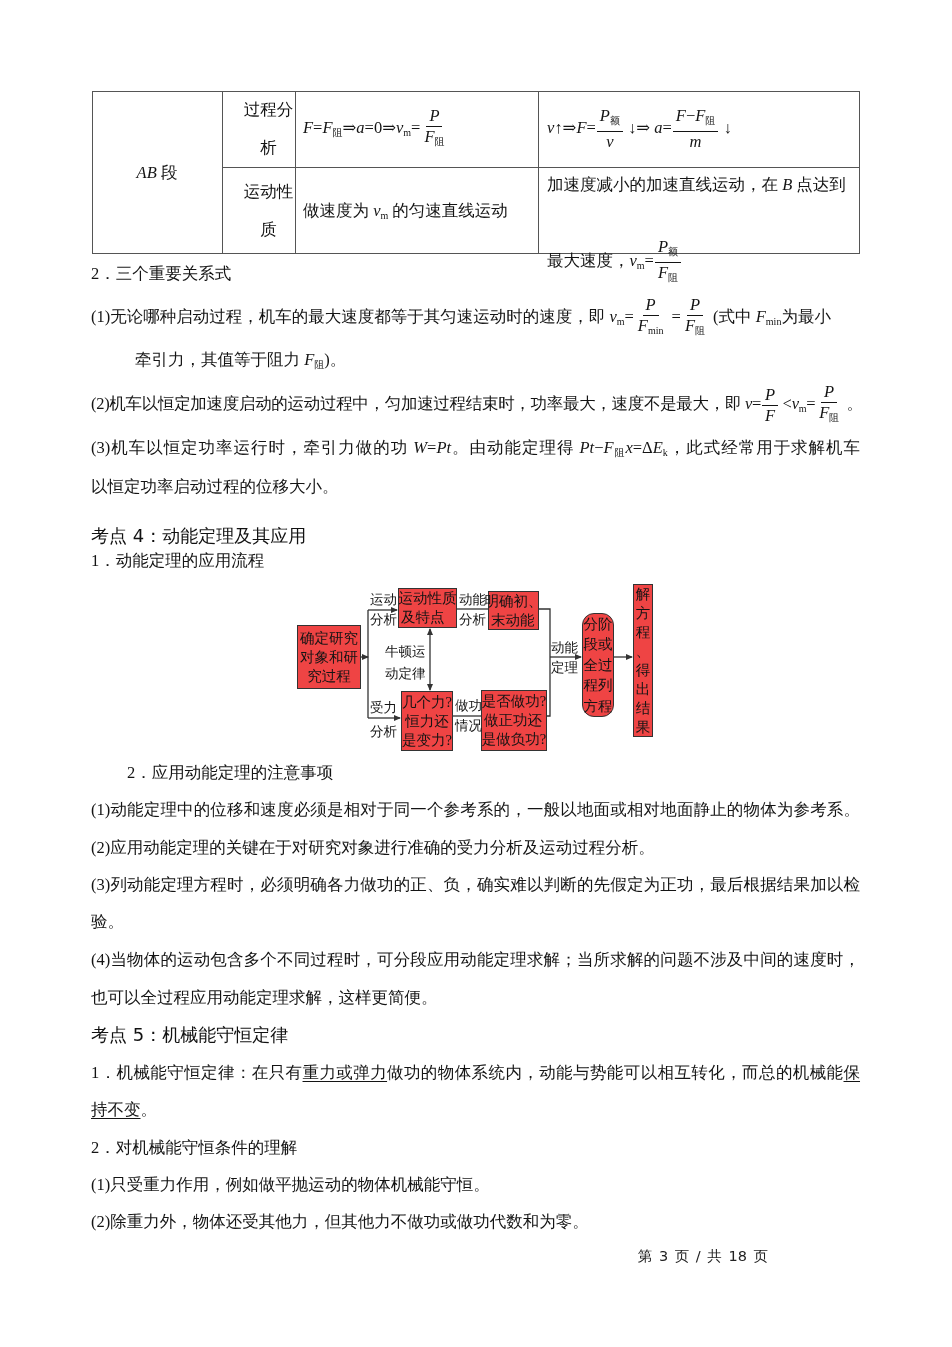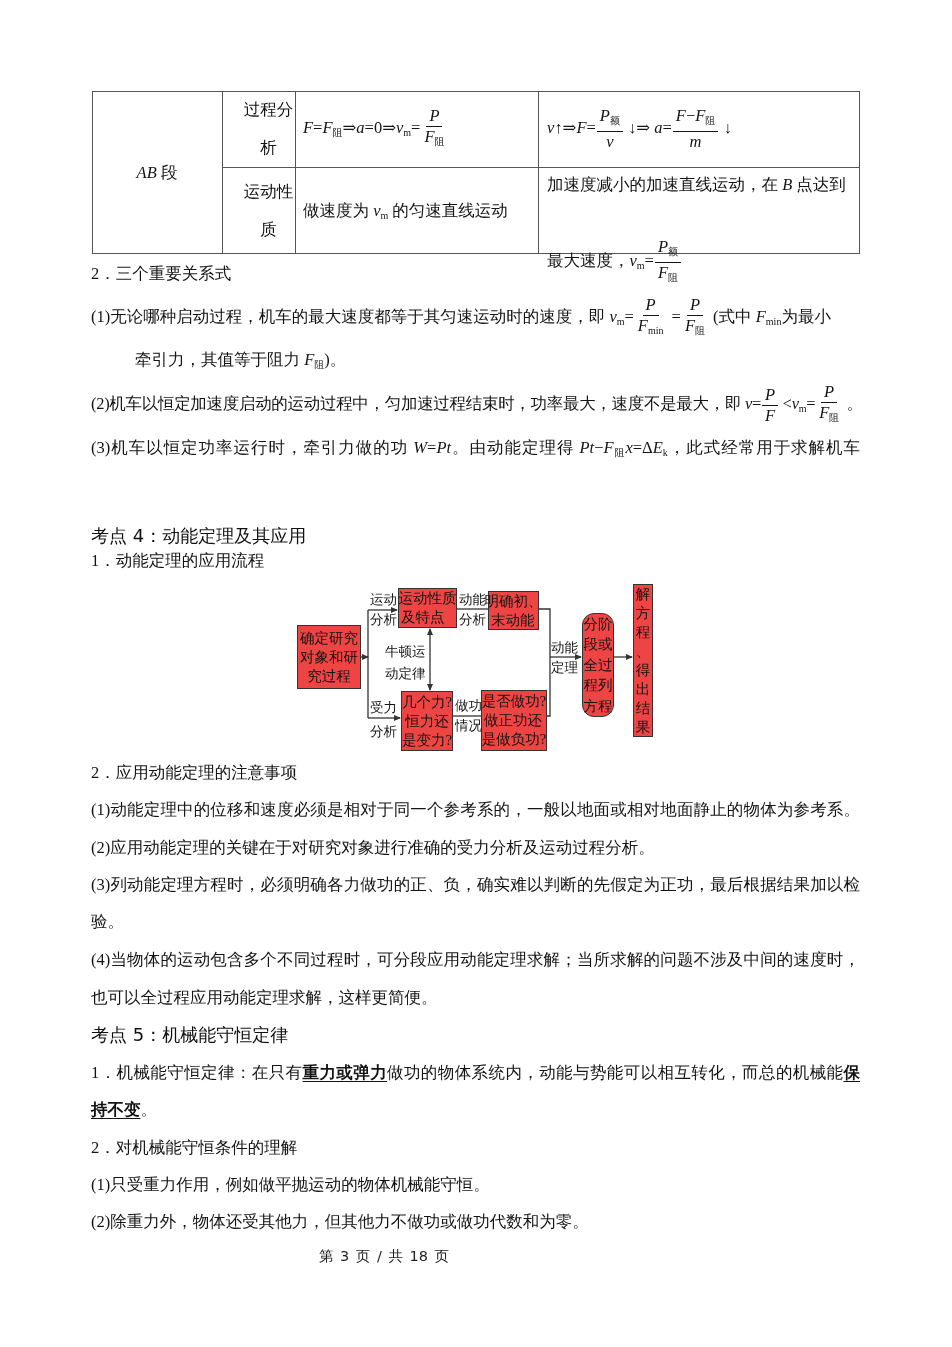--- a/index.html
+++ b/index.html
@@ -6,39 +6,39 @@
   #page { position:relative; width:952px; height:1347px; background:#ffffff; color:#141414;
           font-family:"Liberation Serif","DejaVu Serif",serif; font-size:16.5px; overflow:hidden; }
   .ln { position:absolute; left:91px; white-space:nowrap; line-height:22px; }
   .jf { width:769px; text-align:justify; text-align-last:justify; }
   .i { font-style:italic; }
   .sb { font-size:10px; vertical-align:-3px; font-style:normal; }
   .fr { display:inline-flex; flex-direction:column; align-items:center; vertical-align:middle; line-height:18px; margin:0 1px; }
   .fr .n { border-bottom:1px solid #141414; padding:0 3px 1px; }
   .fr .d { padding:1px 3px 0; }
   .hd { position:absolute; left:91px; white-space:nowrap; font-family:"DejaVu Sans","Liberation Sans",sans-serif; font-size:18px; line-height:24px; color:#111; }
-  .ul { text-decoration:underline; text-underline-offset:3px;font-weight:bold; }
+  .ul { text-decoration:underline; text-underline-offset:3px; }
 
   
   .cell { position:absolute; box-sizing:border-box; }
   .tb-outer { position:absolute; left:92px; top:91px; width:768px; height:163px; border:1px solid #555; box-sizing:border-box; }
   .vline { position:absolute; width:1px; background:#555; }
   .hline { position:absolute; height:1px; background:#555; }
   .cc { display:flex; align-items:center; justify-content:center; text-align:center; }
   .lbl { display:flex; flex-direction:column; justify-content:center; align-items:center; line-height:38px;padding-left:20px; }
   .fcell { display:flex; align-items:center; white-space:nowrap; }
 
   
   #flow { position:absolute; left:290px; top:578px; width:380px; height:175px; font-size:14.5px; }
   #flow svg { position:absolute; left:0; top:0; }
   .box { position:absolute; box-sizing:border-box; border:1.5px solid #333; display:flex; flex-direction:column; justify-content:center; align-items:center; background:#ef4444; }
   .box span { display:block; white-space:nowrap; line-height:19px; }
   .elab { position:absolute; font-size:13.5px; line-height:20px; white-space:nowrap; }
   .elab span { display:block; }
-  .footer { position:absolute; left:0; width:768px; top:1247px; text-align:center; font-family:"DejaVu Sans","Liberation Sans",sans-serif; font-size:14.5px; color:#222; word-spacing:2px; }
+  .footer { position:absolute; left:0; width:768px; top:1247px; text-align:right; font-family:"DejaVu Sans","Liberation Sans",sans-serif; font-size:14.5px; color:#222; word-spacing:2px; }
 </style>
 </head>
 <body>
 
 <div id="page">
 
   <div>
     <div class="tb-outer"></div>
     <div class="vline" style="left:222px;top:91px;height:163px;"></div>
     <div class="vline" style="left:295px;top:91px;height:163px;"></div>
@@ -89,20 +89,21 @@
   <div class="ln" style="top:263px;">2．三个重要关系式</div>
 
   <div class="ln" style="top:296px;white-space:pre;"><span>(1)无论哪种启动过程，机车的最大速度都等于其匀速运动时的速度，即 </span><span class="i">v</span><span class="sb">m</span><span>=</span><span class="fr"><span class="n"><span class="i">P</span></span><span class="d"><span class="i">F</span><span class="sb">min</span></span></span><span> =</span><span class="fr"><span class="n"><span class="i">P</span></span><span class="d"><span class="i">F</span><span class="sb">阻</span></span></span><span> (式中 </span><span class="i">F</span><span class="sb">min</span><span>为最小</span></div>
 
   <div class="ln" style="top:349px;white-space:pre;margin-left:44px;"><span>牵引力，其值等于阻力 </span><span class="i">F</span><span class="sb">阻</span><span>)。</span></div>
 
   <div class="ln" style="top:383px;white-space:pre;letter-spacing:-0.3px;"><span>(2)机车以恒定加速度启动的运动过程中，匀加速过程结束时，功率最大，速度不是最大，即 </span><span class="i">v</span><span>=</span><span class="fr"><span class="n"><span class="i">P</span></span><span class="d"><span class="i">F</span></span></span><span> &lt;</span><span class="i">v</span><span class="sb">m</span><span>=</span><span class="fr"><span class="n"><span class="i">P</span></span><span class="d"><span class="i">F</span><span class="sb">阻</span></span></span><span> 。</span></div>
 
   <div class="ln jf" style="top:437px;white-space:pre;"><span>(3)机车以恒定功率运行时，牵引力做的功 </span><span class="i">W</span><span>=</span><span class="i">Pt</span><span>。由动能定理得 </span><span class="i">Pt</span><span>−</span><span class="i">F</span><span class="sb">阻</span><span class="i">x</span><span>=Δ</span><span class="i">E</span><span class="sb">k</span><span>，此式经常用于求解机车</span></div>
 
+  <div class="ln" style="top:476px;">以恒定功率启动过程的位移大小。</div>
 
   <div class="hd" style="top:524px;">考点 4：动能定理及其应用</div>
   <div class="ln" style="top:550px;">1．动能定理的应用流程</div>
 
   <div id="flow">
     <svg width="380" height="175" viewBox="0 0 380 175">
       <defs>
         <marker id="ah" markerWidth="7" markerHeight="6" refX="6" refY="3" orient="auto" markerUnits="userSpaceOnUse">
           <path d="M0,0 L7,3 L0,6 Z" fill="#333"></path>
         </marker>
@@ -184,21 +185,21 @@
     <div class="elab" style="left:165px;top:118px;">
       <span>做功</span>
       <span>情况</span>
     </div>
     <div class="elab" style="left:261px;top:60px;">
       <span>动能</span>
       <span>定理</span>
     </div>
   </div>
 
-  <div class="ln" style="top:762px;">2．应用动能定理的注意事项</div>
+  <div class="ln" style="top:762px;margin-left:36px;">2．应用动能定理的注意事项</div>
   <div class="ln jf" style="top:799px;">(1)动能定理中的位移和速度必须是相对于同一个参考系的，一般以地面或相对地面静止的物体为参考系。</div>
   <div class="ln" style="top:837px;">(2)应用动能定理的关键在于对研究对象进行准确的受力分析及运动过程分析。</div>
   <div class="ln jf" style="top:874px;">(3)列动能定理方程时，必须明确各力做功的正、负，确实难以判断的先假定为正功，最后根据结果加以检</div>
   <div class="ln" style="top:911px;">验。</div>
   <div class="ln jf" style="top:949px;">(4)当物体的运动包含多个不同过程时，可分段应用动能定理求解；当所求解的问题不涉及中间的速度时，</div>
   <div class="ln" style="top:987px;">也可以全过程应用动能定理求解，这样更简便。</div>
 
   <div class="hd" style="top:1023px;">考点 5：机械能守恒定律</div>
 
   <div class="ln jf" style="top:1062px;"><span>1．机械能守恒定律：在只有</span><span class="ul">重力或弹力</span><span>做功的物体系统内，动能与势能可以相互转化，而总的机械能</span><span class="ul">保</span></div>

